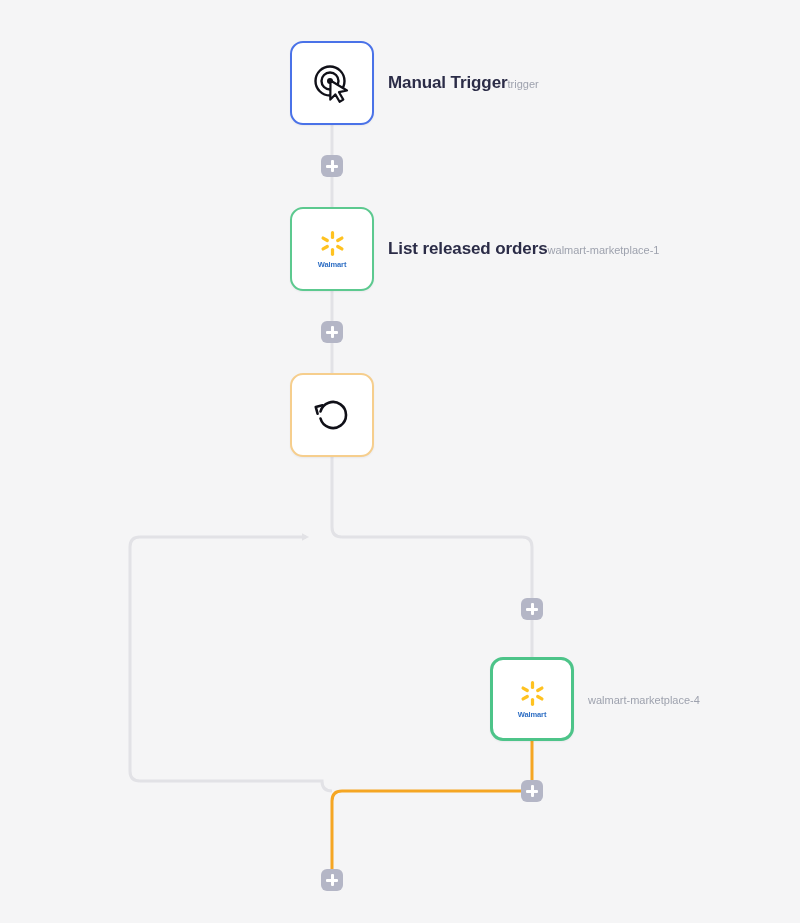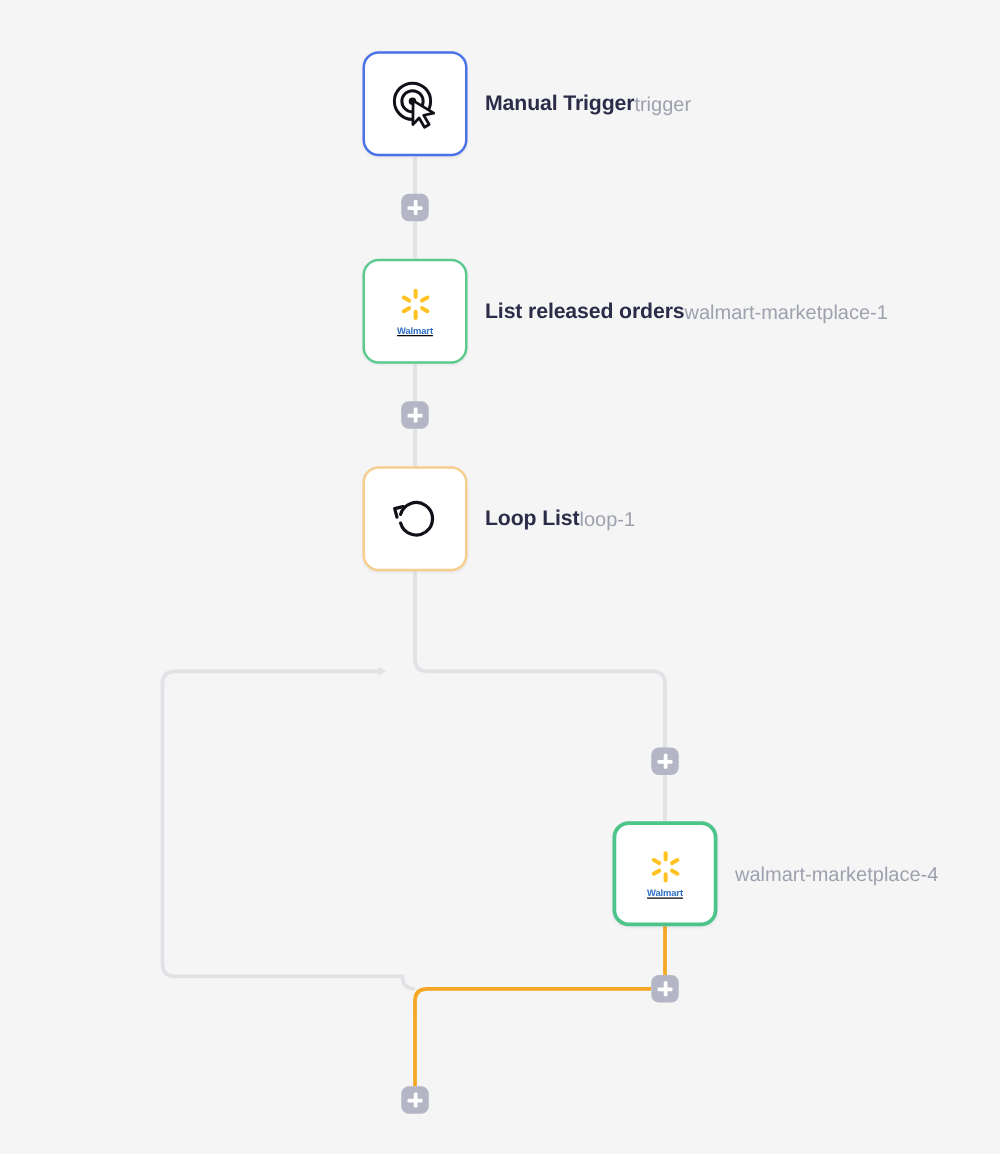--- a/index.html
+++ b/index.html
@@ -38,21 +38,20 @@
     width: 84px;
     height: 84px;
     box-sizing: border-box;
     background: #ffffff;
     border-radius: 13px;
     display: flex;
     align-items: center;
     justify-content: center;
     flex: 0 0 auto;
     box-shadow: 0 1px 2px rgba(30, 35, 60, 0.06);
-    text-decoration: underline;
   }
   .node-box.border-blue   { border: 2px solid #4a72e8; }
   .node-box.border-green  { border: 2px solid #5cc98f; }
   .node-box.border-orange { border: 2px solid #f6ce8d; }
   .node-box.border-green-strong { border: 3px solid #4dc489; }
 
   .node-text {
     margin-left: 14px;
     display: flex;
     flex-direction: row;
@@ -60,21 +59,21 @@
     white-space: nowrap;
   }
   .node-title {
     font-size: 17px;
     font-weight: bold;
     color: #2b2c47;
     letter-spacing: -0.1px;
     line-height: 21px;
   }
   .node-subtitle {
-    font-size: 16px;
+    font-size: 11px;
     color: #9ea2ae;
     line-height: 21px;
     margin-top: 2px;
   }
 
   
   .wm-logo {
     display: flex;
     flex-direction: column;
     align-items: center;
@@ -172,24 +171,20 @@
     </div>
   </div>
 
   <div class="node" style="left:290px; top:373px;">
     <div class="node-box border-orange">
       <svg width="44" height="44" viewBox="0 0 44 44">
         <path d="M10.5,18.5 A13,13 0 1 1 10.5,25.5" fill="none" stroke="#101018" stroke-width="2.6" stroke-linecap="round"></path>
         <path d="M4.2,17.5 L10.8,19.4 L12.6,12.6" fill="none" stroke="#101018" stroke-width="2.6" stroke-linecap="round" stroke-linejoin="round" transform="rotate(150 9 16)"></path>
       </svg>
     </div>
-    <div class="node-text">
-      <div class="node-title">Loop List</div>
-      <div class="node-subtitle">loop-1</div>
-    </div>
   </div>
 
   <div class="node" style="left:490px; top:657px;">
     <div class="node-box border-green-strong">
       <div class="wm-logo">
         <svg width="27" height="27" viewBox="0 0 40 40">
           <g fill="#ffc220">
             <rect x="17.6" y="1.5" width="4.8" height="12" rx="2.4"></rect>
             <rect x="17.6" y="26.5" width="4.8" height="12" rx="2.4"></rect>
             <rect x="17.6" y="1.5" width="4.8" height="12" rx="2.4" transform="rotate(60 20 20)"></rect>

